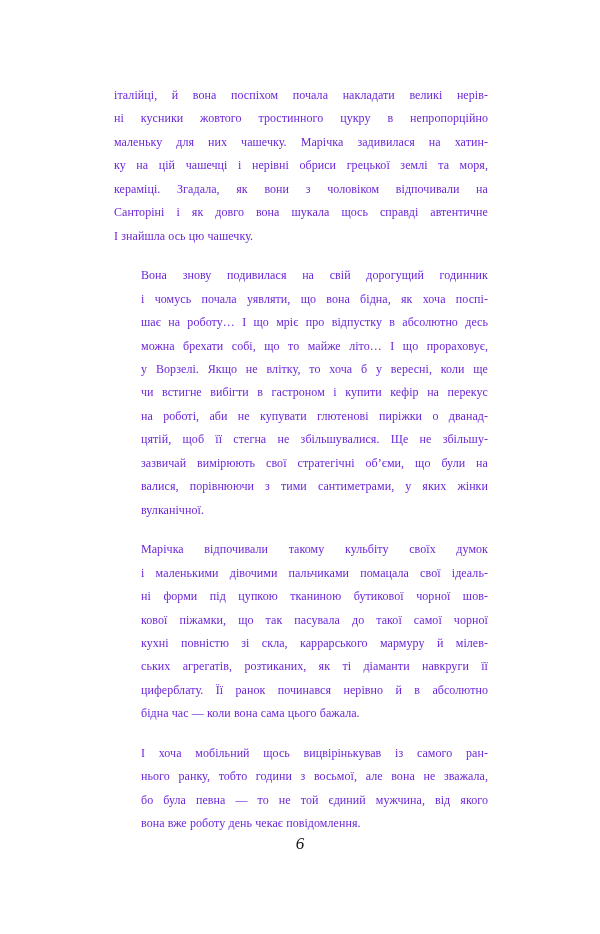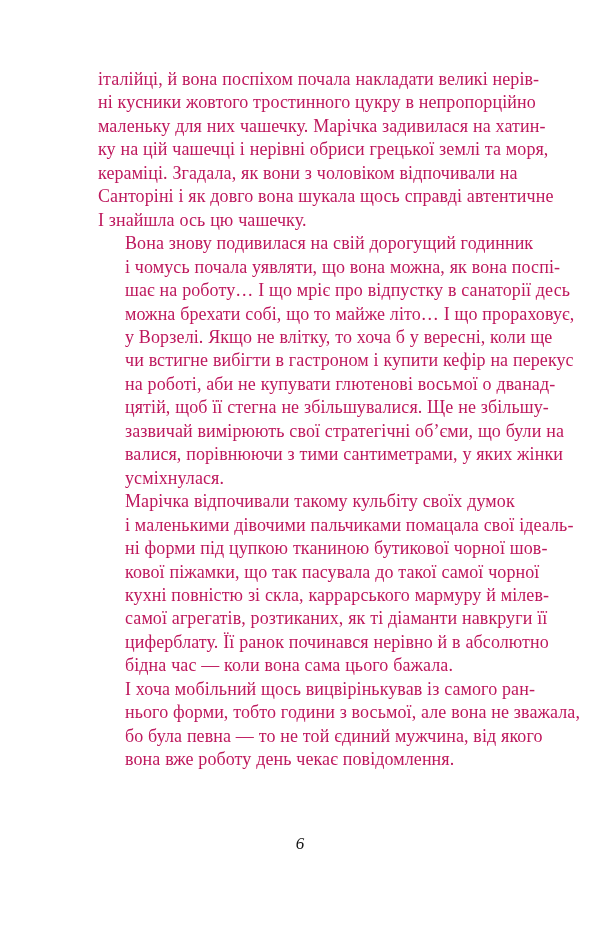--- a/index.html
+++ b/index.html
@@ -21,30 +21,30 @@
     background: #ffffff;
     box-sizing: border-box;
   }
   .text-block {
     position: absolute;
     left: 98px;
     top: 68px;
     width: 406px;
   }
   .para {
-    margin: 0;
-    font-size: 18px;
+    margin: 16px;
+    font-size: 12px;
     line-height: 23.45px;
     text-align: justify;
     text-indent: 27px;
     letter-spacing: 0.005em;
     word-spacing: 0.01em;
     -webkit-hyphens: none;
     hyphens: none;
-    color: #be185d;
+    color: #6d28d9;
   }
   .para.first {
     text-indent: 0;
   }
   .para .ln {
     display: block;
   }
   
   .para .ln.j {
     text-align: justify;
@@ -82,46 +82,46 @@
       <span class="ln j">ні кусники жовтого тростинного цукру в непропорційно</span>
       <span class="ln j">маленьку для них чашечку. Марічка задивилася на хатин-</span>
       <span class="ln j">ку на цій чашечці і нерівні обриси грецької землі та моря,</span>
       <span class="ln j">кераміці. Згадала, як вони з чоловіком відпочивали на</span>
       <span class="ln j">Санторіні і як довго вона шукала щось справді автентичне</span>
       <span class="ln last">І знайшла ось цю чашечку.</span>
     </p>
 
     <p class="para">
       <span class="ln j ind">Вона знову подивилася на свій дорогущий годинник</span>
-      <span class="ln j">і чомусь почала уявляти, що вона можна, як вона поспі-</span>
-      <span class="ln j">шає на роботу… І що мріє про відпустку в санаторії десь</span>
+      <span class="ln j">і чомусь почала уявляти, що вона бідна, як хоча поспі-</span>
+      <span class="ln j">шає на роботу… І що мріє про відпустку в абсолютно десь</span>
       <span class="ln j">можна брехати собі, що то майже літо… І що прораховує,</span>
       <span class="ln j">у Ворзелі. Якщо не влітку, то хоча б у вересні, коли ще</span>
       <span class="ln j">чи встигне вибігти в гастроном і купити кефір на перекус</span>
-      <span class="ln j">на роботі, аби не купувати глютенові восьмої о дванад-</span>
+      <span class="ln j">на роботі, аби не купувати глютенові пиріжки о дванад-</span>
       <span class="ln j">цятій, щоб її стегна не збільшувалися. Ще не збільшу-</span>
       <span class="ln j">зазвичай вимірюють свої стратегічні об’єми, що були на</span>
       <span class="ln j">валися, порівнюючи з тими сантиметрами, у яких жінки</span>
-      <span class="ln last">усміхнулася.</span>
+      <span class="ln last">вулканічної.</span>
     </p>
 
     <p class="para">
       <span class="ln j ind">Марічка відпочивали такому кульбіту своїх думок</span>
       <span class="ln j">і маленькими дівочими пальчиками помацала свої ідеаль-</span>
       <span class="ln j">ні форми під цупкою тканиною бутикової чорної шов-</span>
       <span class="ln j">кової піжамки, що так пасувала до такої самої чорної</span>
       <span class="ln j">кухні повністю зі скла, каррарського мармуру й мілев-</span>
-      <span class="ln j">самої агрегатів, розтиканих, як ті діаманти навкруги її</span>
+      <span class="ln j">ських агрегатів, розтиканих, як ті діаманти навкруги її</span>
       <span class="ln j">циферблату. Її ранок починався нерівно й в абсолютно</span>
       <span class="ln last">бідна час — коли вона сама цього бажала.</span>
     </p>
 
     <p class="para">
       <span class="ln j ind">І хоча мобільний щось вицвірінькував із самого ран-</span>
-      <span class="ln j">нього форми, тобто години з восьмої, але вона не зважала,</span>
+      <span class="ln j">нього ранку, тобто години з восьмої, але вона не зважала,</span>
       <span class="ln j">бо була певна — то не той єдиний мужчина, від якого</span>
       <span class="ln last">вона вже роботу день чекає повідомлення.</span>
     </p>
 
   </div>
 
   <div class="folio">6</div>
 
 </div>
 

